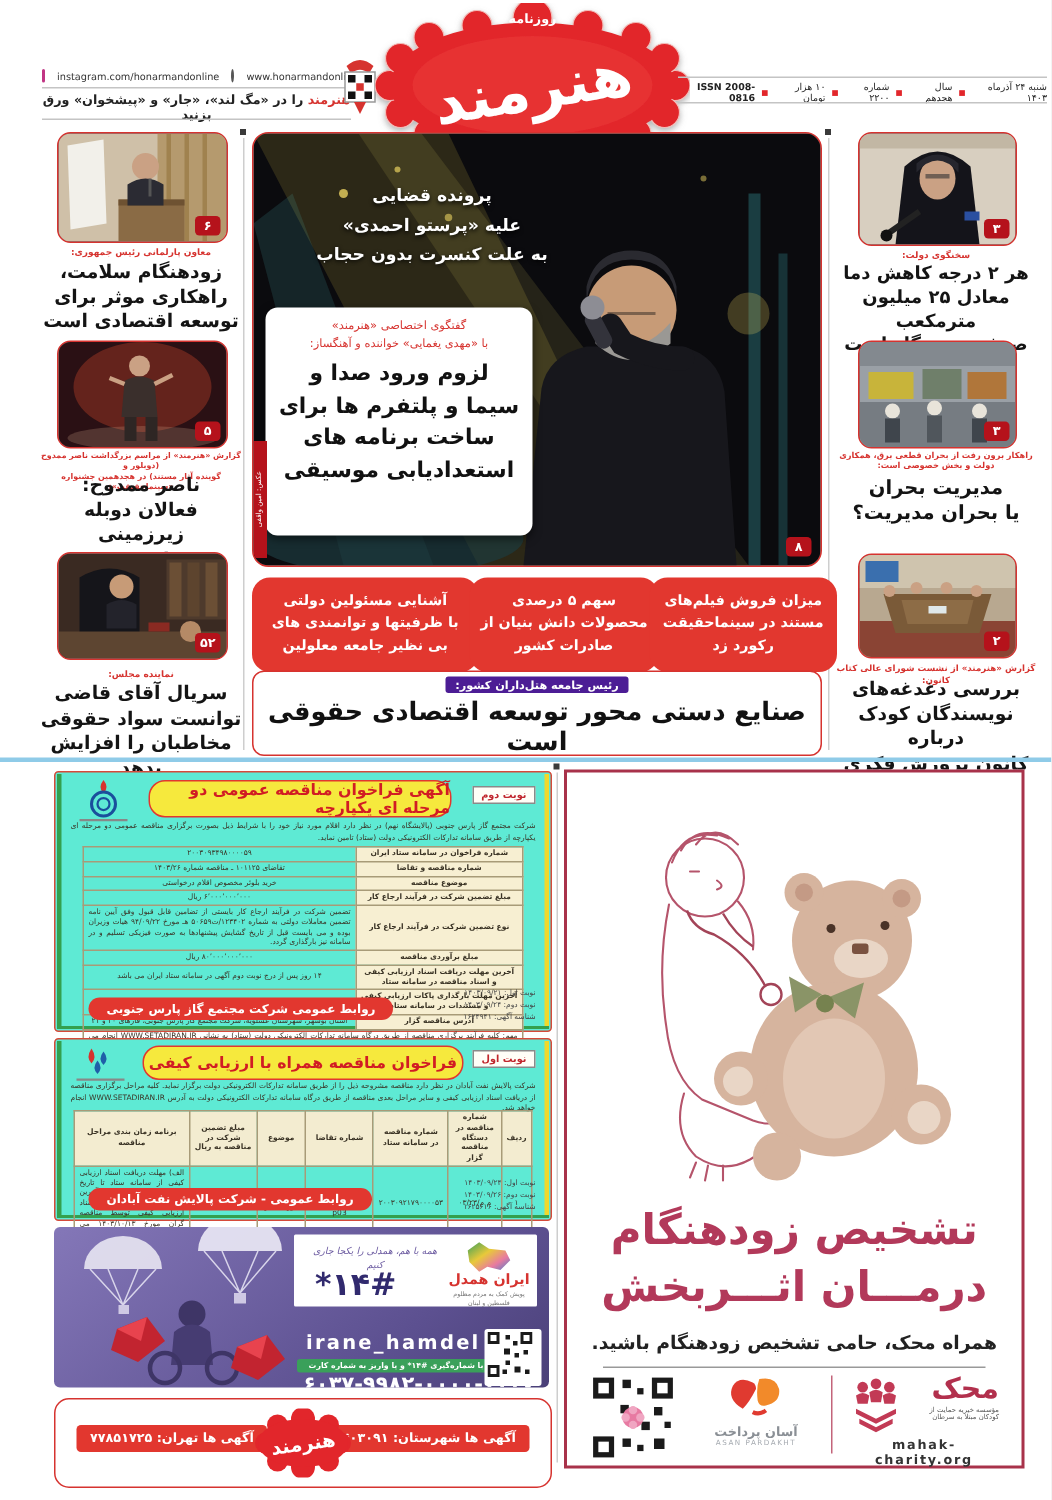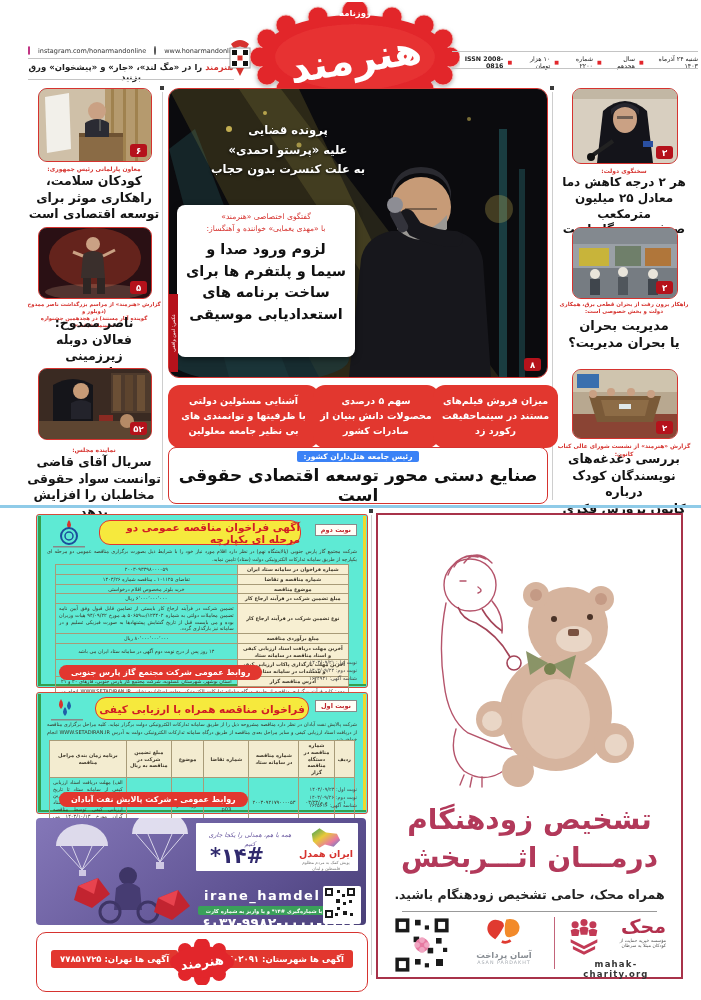--- a/index.html
+++ b/index.html
@@ -32,21 +32,21 @@
            font-size:6.5px;padding:1px 5px;direction:rtl}
   .intro{position:absolute;font-size:5px;color:#3a3325;direction:rtl;text-align:justify;line-height:1.5}
   table.t{border-collapse:collapse;width:100%;direction:rtl}
   table.t td{border:0.5px solid #a89b78;font-size:5px;line-height:1.35;padding:1px 3px;color:#3a3325;
              text-align:center;vertical-align:middle}
   table.t td.lb{background:#f7efd2;font-weight:700;width:38%}
   table.t td.hd{background:#f3ecd0;font-weight:700}
   .btn{position:absolute;background:#e2372f;color:#fff;font-weight:700;border-radius:9px;
        font-size:8px;padding:3px 12px;direction:rtl;white-space:nowrap}
   .pub{position:absolute;font-size:5px;color:#444;direction:rtl;line-height:1.6;text-align:right}
-  .chip{background:#3b82f6;color:#fff;font-weight:700;font-size:7.5px;padding:1px 7px;direction:rtl;border-radius:2px}
+  .chip{background:#4c1d95;color:#fff;font-weight:700;font-size:7.5px;padding:1px 7px;direction:rtl;border-radius:2px}
   .redbox{position:absolute;background:#e2372f;color:#fff;font-weight:700;font-size:8.5px;
           padding:4px 9px;border-radius:3px;direction:rtl;white-space:nowrap}
   .lnk{color:#333}
 </style>
 </head>
 <body>
 
 <div class="page">
 
   <div class="abs" style="left:28px;top:45px;width:206px;height:11px;display:flex;gap:8px;align-items:center;font-size:6.5px;color:#333">
@@ -139,21 +139,21 @@
       <polygon points="6,8 30,4 32,60 8,64" fill="#f2f0ea"></polygon>
       <rect x="40" y="44" width="44" height="28" fill="#8a6b45"></rect>
       <rect x="40" y="44" width="44" height="4" fill="#6e5232"></rect>
       <circle cx="58" cy="22" r="9" fill="#caa184"></circle>
       <path d="M46 34 Q58 26 70 34 L70 48 L46 48 Z" fill="#2b2b33"></path>
       <rect x="60" y="30" width="2" height="12" fill="#555"></rect>
     </svg>
     <div class="badge">۶</div>
   </div>
   <div class="kick" style="left:30px;top:165px;width:128px;font-size:6px">معاون پارلمانی رئیس جمهوری:</div>
-  <div class="ttl pre" style="left:26px;top:173px;width:136px;font-size:12.5px">کودکان سلامت،
+  <div class="ttl pre" style="left:26px;top:173px;width:136px;font-size:12.5px">زودهنگام سلامت،
 راهکاری موثر برای
 توسعه اقتصادی است</div>
 
   <div class="photo" style="left:38px;top:227px;width:112px;height:70px">
     <svg viewBox="0 0 112 70" preserveAspectRatio="none">
       <rect width="112" height="70" fill="#2a1014"></rect>
       <ellipse cx="56" cy="30" rx="46" ry="30" fill="#7e2c20" opacity="0.7"></ellipse>
       <ellipse cx="56" cy="64" rx="50" ry="8" fill="#caa184" opacity="0.25"></ellipse>
       <circle cx="54" cy="16" r="7" fill="#caa184"></circle>
       <path d="M44 26 Q54 20 64 26 L66 50 L42 50 Z" fill="#3a2f2c"></path>

